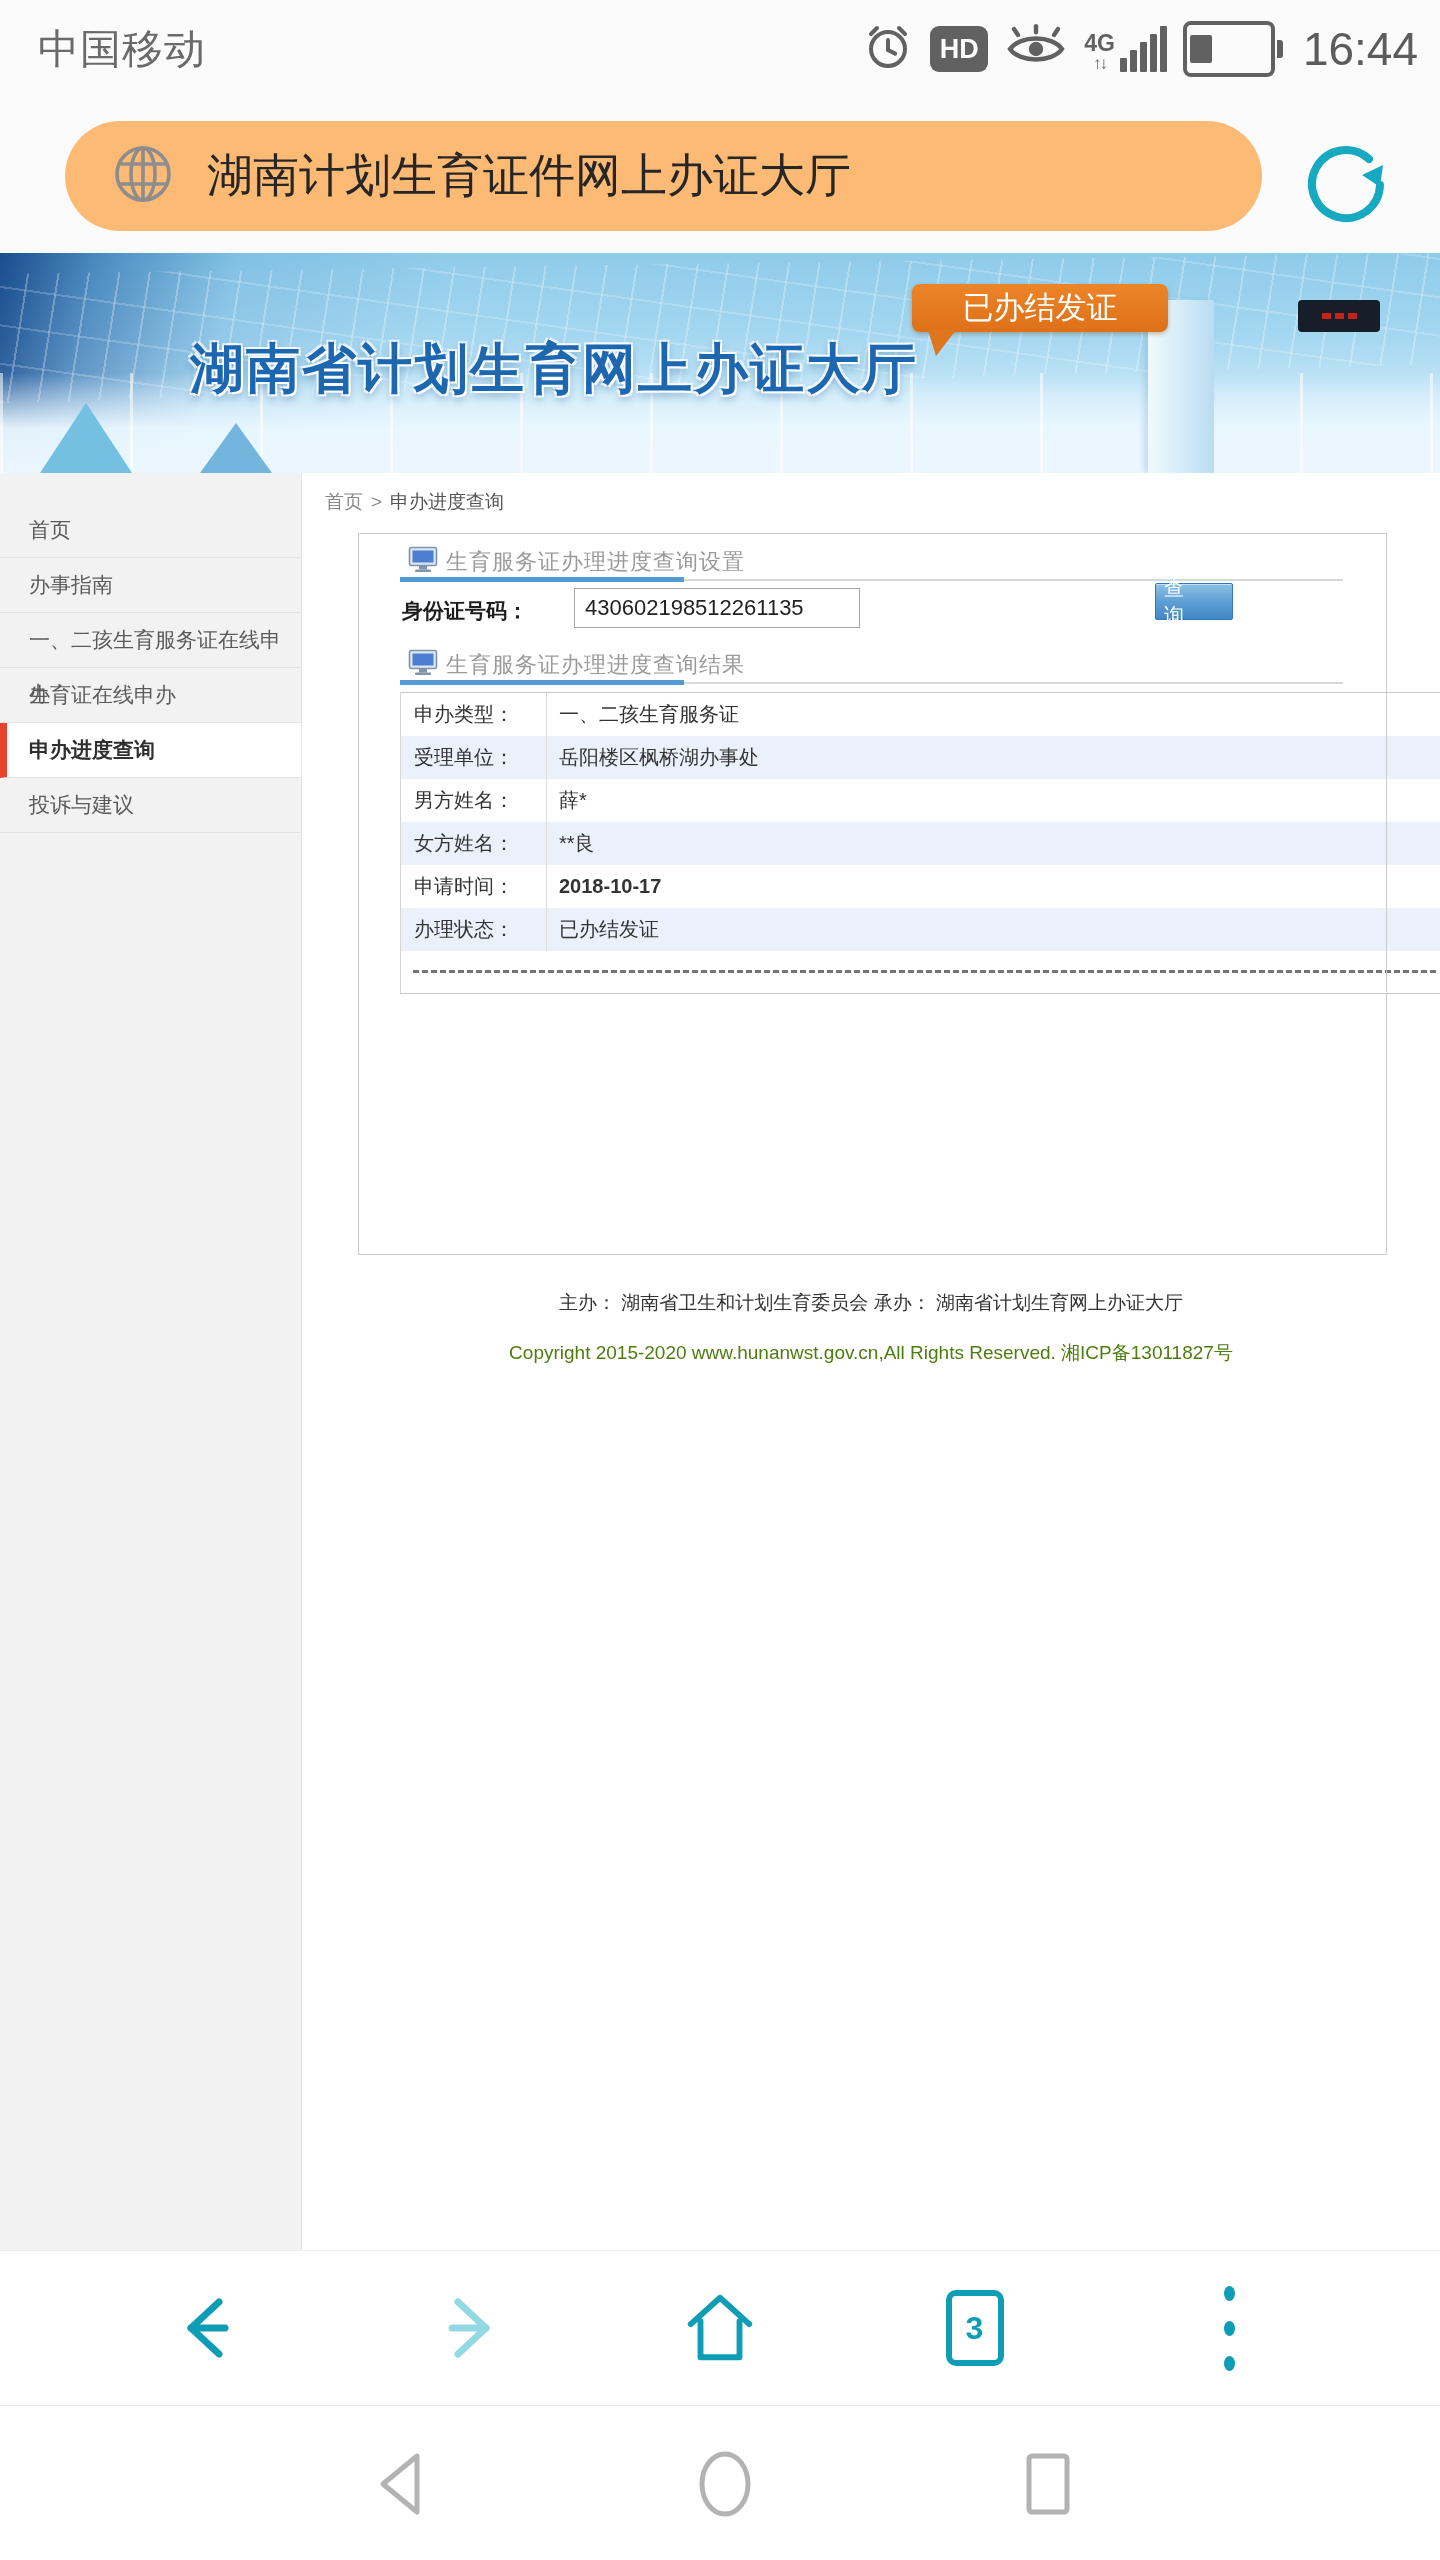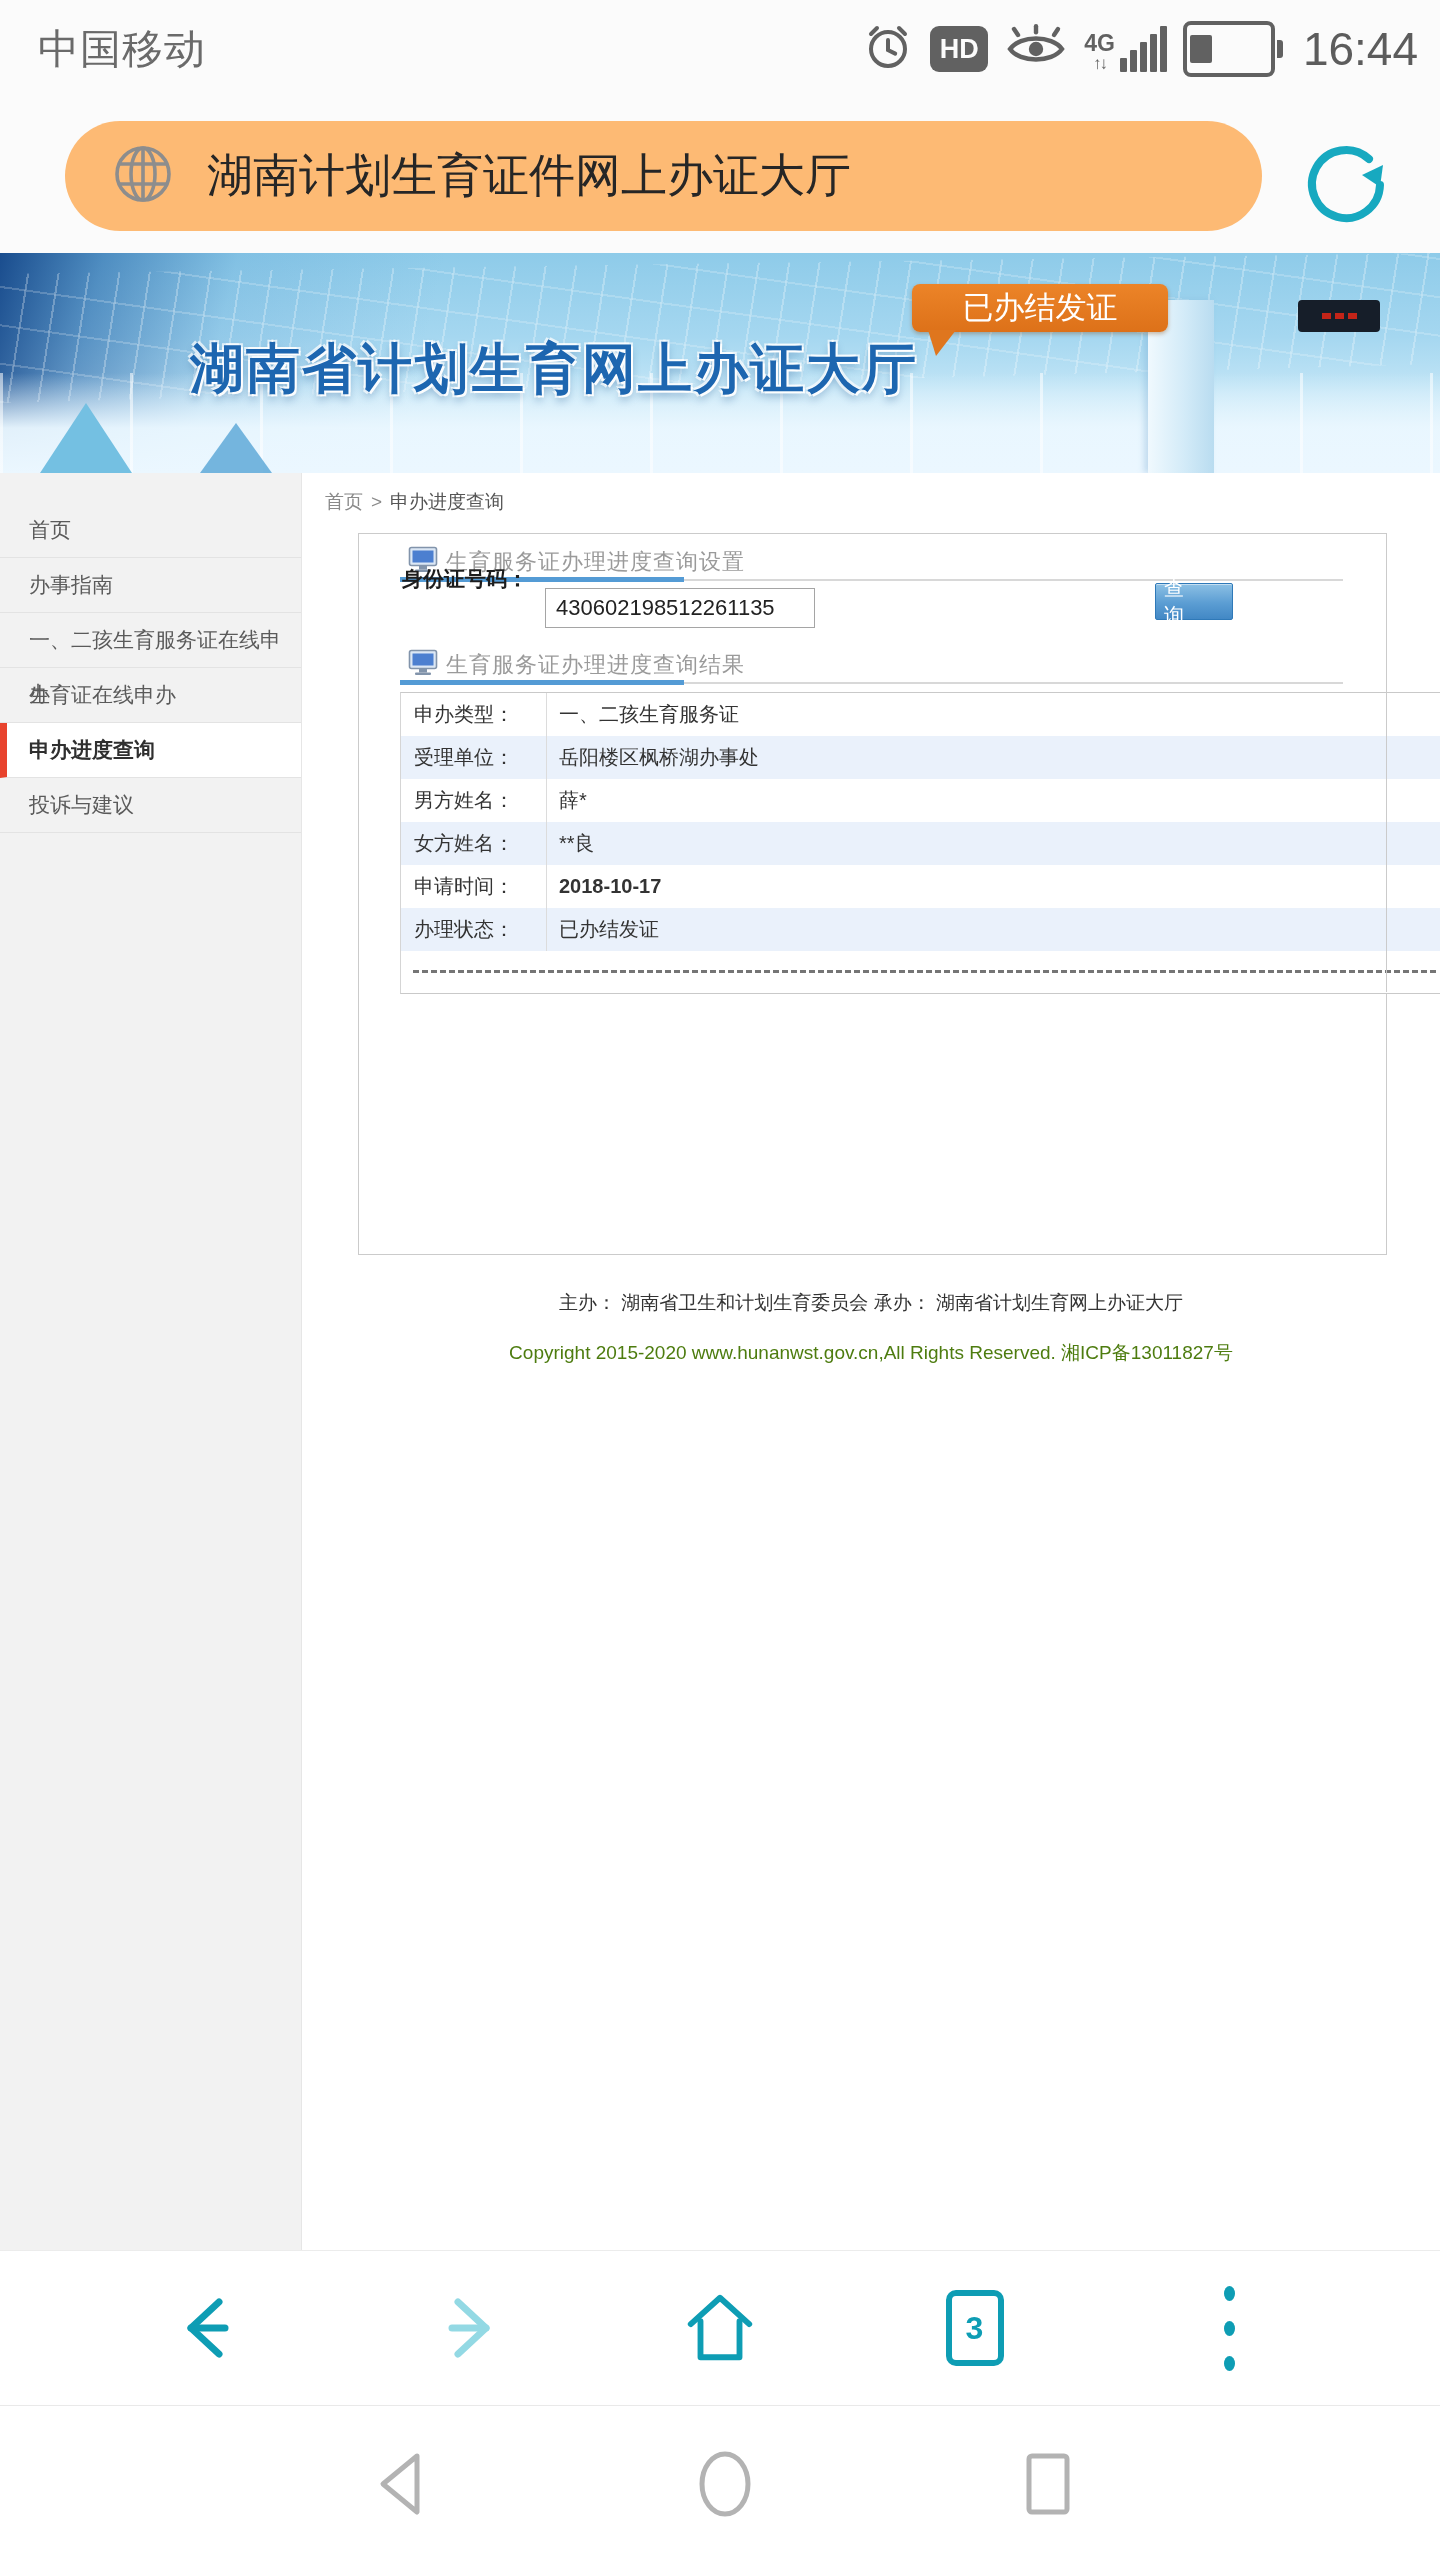--- a/index.html
+++ b/index.html
@@ -78,23 +78,23 @@
 
   .sec-icon{width:30px;height:27px;}
   .sec-head1{left:408px;top:546px;display:flex;align-items:center;gap:8px;}
   .sec-head2{left:408px;top:649px;display:flex;align-items:center;gap:8px;}
   .sec-title{font-size:22px;color:#9a9a9a;letter-spacing:1px;white-space:nowrap;}
   .uline-gray1{left:400px;top:579px;width:943px;height:2px;background:#d8d8d8;}
   .uline-blue1{left:400px;top:577px;width:284px;height:5px;background:#549bd5;}
   .uline-gray2{left:400px;top:682px;width:943px;height:2px;background:#d8d8d8;}
   .uline-blue2{left:400px;top:680px;width:284px;height:5px;background:#549bd5;}
 
-  .id-label{left:402px;top:565px;font-size:21px;font-weight:bold;color:#1d1d1d;}
-  .id-input{left:545px;top:588px;width:258px;height:38px;border:1px solid #a5a5a5;background:#ffffff;
-    font-size:22px;color:#222222;padding:0 0 0 10px;font-family:"Liberation Sans","DejaVu Sans",sans-serif;}
+  .id-label{left:402px;top:597px;font-size:21px;font-weight:bold;color:#1d1d1d;}
+  .id-input{left:574px;top:588px;width:258px;height:38px;border:1px solid #a5a5a5;background:#ffffff;
+    font-size:22px;color:#222222;padding:0 16px 0 10px;font-family:"Liberation Sans","DejaVu Sans",sans-serif;}
   .query-btn{left:1155px;top:583px;width:78px;height:37px;border:1px solid #2f79b8;border-radius:2px;
     background:linear-gradient(180deg,#8cc0e4 0%,#5b9dd3 55%,#4288c5 100%);
     color:#ffffff;font-size:20px;letter-spacing:8px;display:flex;align-items:center;justify-content:center;
     padding-left:8px;box-sizing:border-box;cursor:pointer;box-shadow:inset 0 1px 0 rgba(255,255,255,.5);}
 
   .rtable{left:400px;top:692px;width:1040px;border-top:1px solid #c9c9c9;border-left:1px solid #d5d5d5;border-bottom:1px solid #c9c9c9;box-sizing:border-box;}
   .rrow{display:flex;height:43px;align-items:center;background:#ffffff;}
   .rrow.alt{background:#eaf1fb;}
   .rcell-l{width:146px;height:100%;display:flex;align-items:center;padding-left:13px;
     border-right:1px solid #dcdcdc;box-sizing:border-box;font-size:20px;color:#333333;flex:none;}

